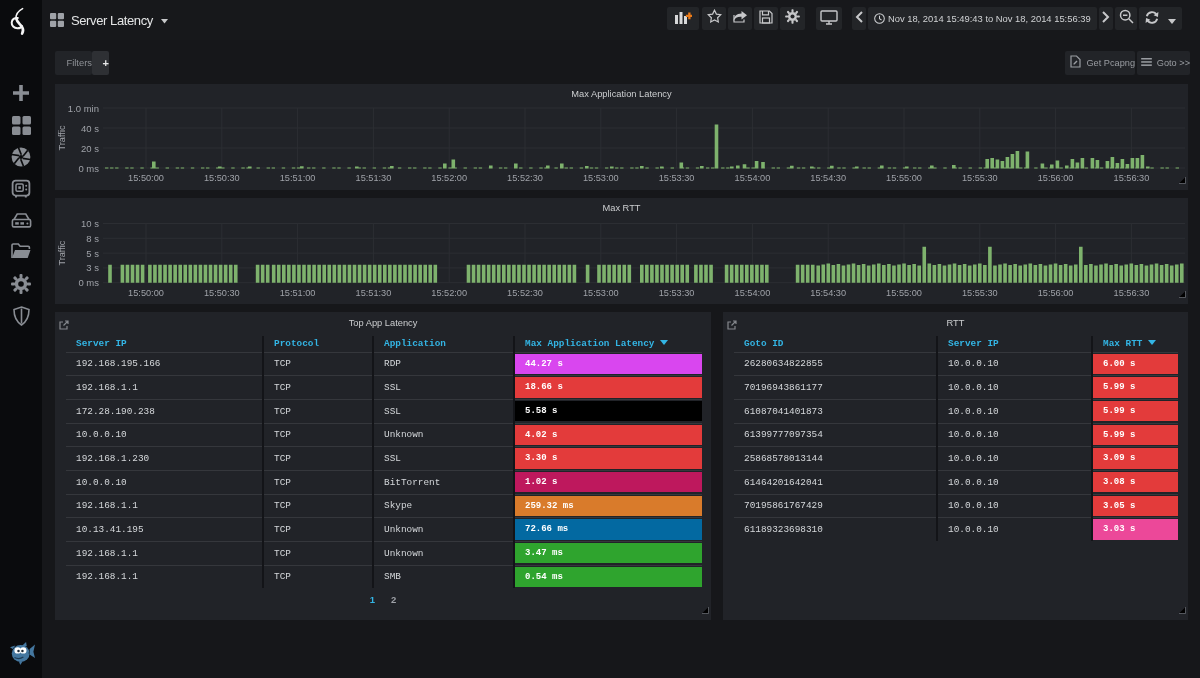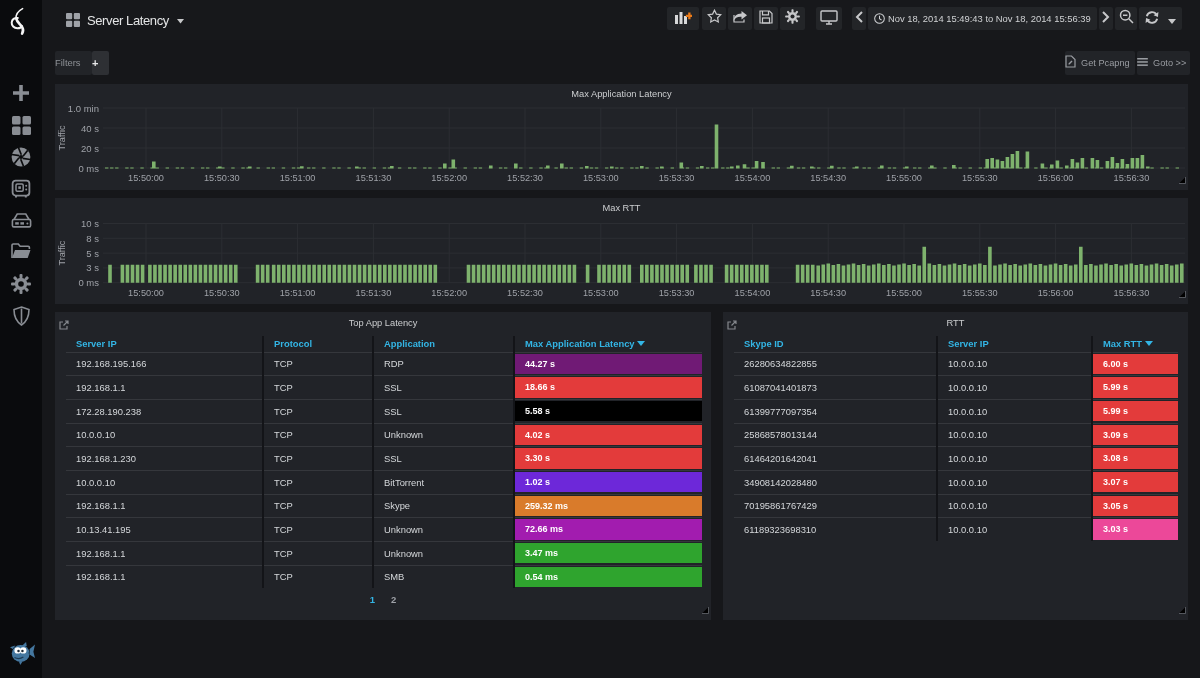--- a/index.html
+++ b/index.html
@@ -1,34 +1,34 @@
 <!DOCTYPE html>
 <html><head><meta charset="utf-8">
 <style>
 * { margin:0; padding:0; box-sizing:border-box; }
 body { width:1200px; height:678px; background:#16171a; font-family:"Liberation Sans",sans-serif; overflow:hidden; position:relative; }
 #sidebar { position:absolute; left:0; top:0; width:42px; height:678px; background:#0a0b0d; z-index:5; }
 #navbar { position:absolute; left:42px; top:0; width:1158px; height:40px; background:#17181b; }
 .nbtn { position:absolute; background:#232528; border-radius:2px; text-align:center; white-space:nowrap; }
-#title { position:absolute; left:24px; top:0; height:40px; display:flex; align-items:center; color:#e4e5e6; font-size:13px; font-weight:500; letter-spacing:-.4px; }
+#title { position:absolute; left:8px; top:0; height:40px; display:flex; align-items:center; color:#e4e5e6; font-size:13px; font-weight:500; letter-spacing:-.4px; }
 .panel { position:absolute; background:#212328; }
 .ptitle { position:absolute; width:100%; text-align:center; top:6px; font-size:9.3px; font-weight:500; color:#ccced0; }
-table { border-collapse:collapse; table-layout:fixed; }
+table { border-collapse:collapse; table-layout:fixed;font-family:Liberation Mono, monospace; }
 td, th { font-size:9.4px; height:22.7px; padding:0 0 0 10px; text-align:left; overflow:hidden; white-space:nowrap; }
 th { color:#33b5e5; font-weight:700; height:16px; }
 td { color:#d5d8db; border-top:1px solid #35373c; }
 td.vb, th.vb { border-left:2px solid #131418; }
 td.cc { padding:0; }
 .cbox { margin:1.15px 0; height:20.4px; line-height:20.4px; padding-left:10px; color:#fff; font-weight:700; font-size:9px; }
 .lnk { border-bottom:1px solid #808388; padding-bottom:6px; }
 .pgn { position:absolute; bottom:15px; width:100%; text-align:center; font-size:9.5px; color:#9fa2a8; font-weight:700;}
 .pgn b { color:#33b5e5; margin-right:16px; font-weight:700;}
 .corner { position:absolute; right:2px; bottom:2px; }
 .elink { position:absolute; left:4px; top:4px; }
-.smbtn { position:absolute; top:51px; height:24px; background:#222428; border-radius:2px; color:#9a9da2; font-size:9.2px; line-height:24px; text-align:left; white-space:nowrap; }
+.smbtn { position:absolute; top:51px; height:24px; background:#222428; border-radius:2px; color:#9a9da2; font-size:9.2px; line-height:24px; text-align:right; white-space:nowrap; }
 </style></head>
 <body>
 
 <div id="sidebar">
 <svg width="44" height="44" viewBox="0 0 44 44" style="position:absolute;left:0;top:0">
 <g fill="none" stroke="#f4f4f4" stroke-linecap="round">
 <path d="M22.6 8.6 C17.8 11.2 15.6 14.8 16.2 18.6" stroke-width="1.6"></path>
 <path d="M16.2 18.6 C16.9 22.3 20.3 24.2 22.2 27.2 C23.6 29.5 23.3 31.6 22.1 33.6" stroke-width="2.6"></path>
 <path d="M17.8 18.0 C14.4 17.6 12.0 19.4 11.7 22.3 C11.4 25.6 14.0 28.2 17.4 28.3 C19.5 28.4 21.0 27.5 21.8 26.0" stroke-width="2.0"></path>
 </g>
@@ -341,21 +341,21 @@
           <th class="vb">Application</th>
           <th class="vb">Max Application Latency <svg width="8" height="5" viewBox="0 0 8 5" style="vertical-align:1px">
               <path d="M0 0h8L4 5z" fill="#33b5e5"></path>
             </svg></th>
         </tr>
     <tr>
 <td><span class="lnk">192.168.195.166</span></td>
 <td class="vb"><span class="lnk">TCP</span></td>
 <td class="vb">RDP</td>
 <td class="vb cc">
-            <div class="cbox" style="background:#701a75">44.27 s</div>
+            <div class="cbox" style="background:#d946ef">44.27 s</div>
           </td>
 </tr>
 <tr>
 <td><span class="lnk">192.168.1.1</span></td>
 <td class="vb"><span class="lnk">TCP</span></td>
 <td class="vb">SSL</td>
 <td class="vb cc">
             <div class="cbox" style="background:#e33b3b">18.66 s</div>
           </td>
 </tr>
@@ -381,37 +381,37 @@
 <td class="vb">SSL</td>
 <td class="vb cc">
             <div class="cbox" style="background:#e33b3b">3.30 s</div>
           </td>
 </tr>
 <tr>
 <td><span class="lnk">10.0.0.10</span></td>
 <td class="vb"><span class="lnk">TCP</span></td>
 <td class="vb">BitTorrent</td>
 <td class="vb cc">
-            <div class="cbox" style="background:#6d28d9">1.02 s</div>
+            <div class="cbox" style="background:#be185d">1.02 s</div>
           </td>
 </tr>
 <tr>
 <td><span class="lnk">192.168.1.1</span></td>
 <td class="vb"><span class="lnk">TCP</span></td>
 <td class="vb">Skype</td>
 <td class="vb cc">
             <div class="cbox" style="background:#d97b2b">259.32 ms</div>
           </td>
 </tr>
 <tr>
 <td><span class="lnk">10.13.41.195</span></td>
 <td class="vb"><span class="lnk">TCP</span></td>
 <td class="vb">Unknown</td>
 <td class="vb cc">
-            <div class="cbox" style="background:#a21caf">72.66 ms</div>
+            <div class="cbox" style="background:#0369a1">72.66 ms</div>
           </td>
 </tr>
 <tr>
 <td><span class="lnk">192.168.1.1</span></td>
 <td class="vb"><span class="lnk">TCP</span></td>
 <td class="vb">Unknown</td>
 <td class="vb cc">
             <div class="cbox" style="background:#2fa42e">3.47 ms</div>
           </td>
 </tr>
@@ -443,34 +443,41 @@
       </svg></div>
   <div class="ptitle">RTT</div>
   <table style="position:absolute;left:11px;top:24px;width:444px">
     <colgroup>
         <col style="width:203px">
         <col style="width:155px">
         <col style="width:86px">
       </colgroup>
     <tbody>
         <tr>
-          <th>Skype ID</th>
+          <th>Goto ID</th>
           <th class="vb">Server IP</th>
           <th class="vb">Max RTT <svg width="8" height="5" viewBox="0 0 8 5" style="vertical-align:1px">
               <path d="M0 0h8L4 5z" fill="#33b5e5"></path>
             </svg></th>
         </tr>
 <tr>
 <td>26280634822855</td>
 <td class="vb"><span class="lnk">10.0.0.10</span></td>
 <td class="vb cc">
             <div class="cbox" style="background:#e33b3b">6.00 s</div>
           </td>
 </tr>
 <tr>
+<td>70196943861177</td>
+<td class="vb"><span class="lnk">10.0.0.10</span></td>
+<td class="vb cc">
+            <div class="cbox" style="background:#e33b3b">5.99 s</div>
+          </td>
+</tr>
+<tr>
 <td>61087041401873</td>
 <td class="vb"><span class="lnk">10.0.0.10</span></td>
 <td class="vb cc">
             <div class="cbox" style="background:#e33b3b">5.99 s</div>
           </td>
 </tr>
 <tr>
 <td>61399777097354</td>
 <td class="vb"><span class="lnk">10.0.0.10</span></td>
 <td class="vb cc">
@@ -482,27 +489,20 @@
 <td class="vb"><span class="lnk">10.0.0.10</span></td>
 <td class="vb cc">
             <div class="cbox" style="background:#e33b3b">3.09 s</div>
           </td>
 </tr>
 <tr>
 <td>61464201642041</td>
 <td class="vb"><span class="lnk">10.0.0.10</span></td>
 <td class="vb cc">
             <div class="cbox" style="background:#e33b3b">3.08 s</div>
-          </td>
-</tr>
-<tr>
-<td>34908142028480</td>
-<td class="vb"><span class="lnk">10.0.0.10</span></td>
-<td class="vb cc">
-            <div class="cbox" style="background:#e33b3b">3.07 s</div>
           </td>
 </tr>
 <tr>
 <td>70195861767429</td>
 <td class="vb"><span class="lnk">10.0.0.10</span></td>
 <td class="vb cc">
             <div class="cbox" style="background:#e33b3b">3.05 s</div>
           </td>
 </tr>
 <tr>

